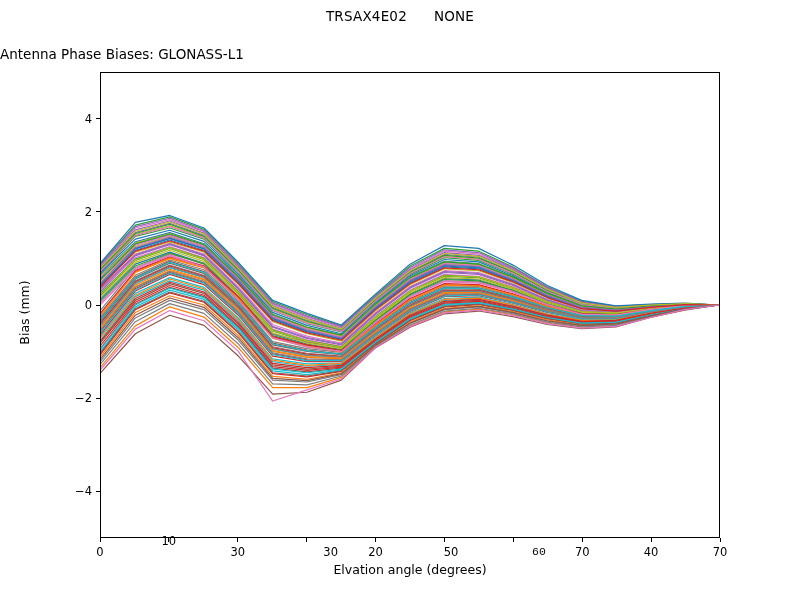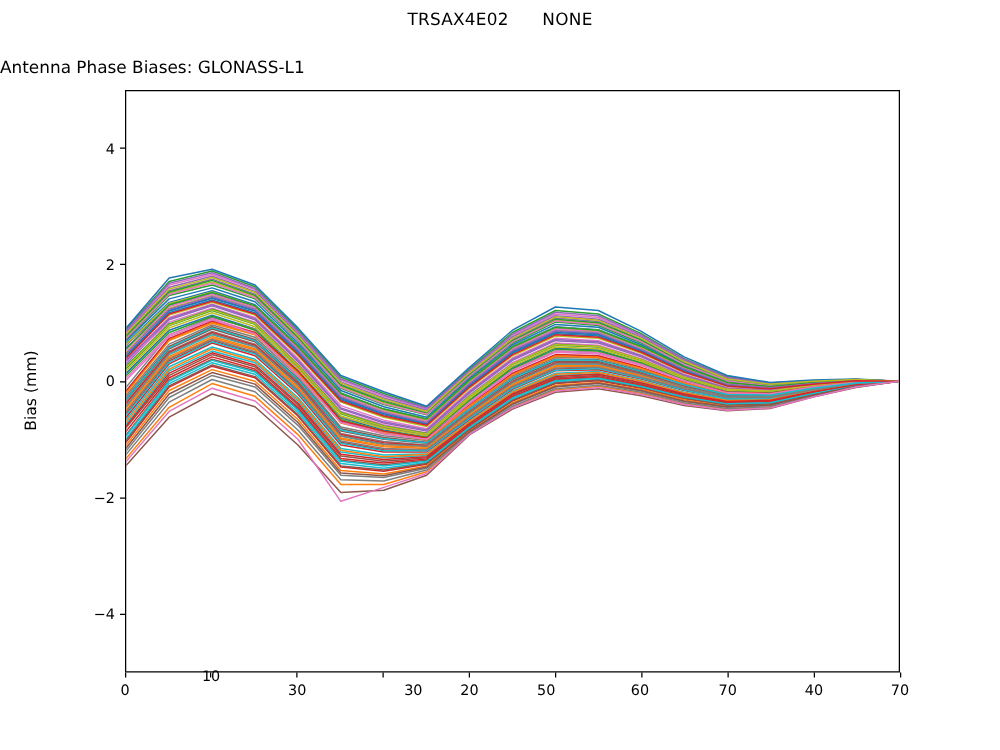--- a/index.html
+++ b/index.html
@@ -136,38 +136,39 @@
       <div class="xtick-label" style="left: 100px; top: 545px;">0</div>
       <div class="tickmark xtickmark" style="left: 168.389px; top: 538px;"></div>
       <div class="xtick-label" style="left: 168.889px; top: 534px;">10</div>
       <div class="tickmark xtickmark" style="left: 237.278px; top: 538px;"></div>
       <div class="xtick-label" style="left: 237.778px; top: 545px;">30</div>
       <div class="tickmark xtickmark" style="left: 306.167px; top: 538px;"></div>
       <div class="xtick-label" style="left: 306.667px; top: 545px; margin-left: 24px;">30</div>
       <div class="tickmark xtickmark" style="left: 375.056px; top: 538px;"></div>
       <div class="xtick-label" style="left: 375.556px; top: 545px;">20</div>
       <div class="tickmark xtickmark" style="left: 443.944px; top: 538px;"></div>
-      <div class="xtick-label" style="left: 437px; top: 545px;">50</div>
+      <div class="xtick-label" style="left: 451px; top: 545px;">50</div>
       <div class="tickmark xtickmark" style="left: 512.833px; top: 538px;"></div>
-      <div class="xtick-label" style="left: 512px; top: 545px;">60</div>
+      <div class="xtick-label" style="left: 539px; top: 545px; font-family: Liberation Mono, monospace;">60</div>
       <div class="tickmark xtickmark" style="left: 581.722px; top: 538px;"></div>
       <div class="xtick-label" style="left: 582.222px; top: 545px;">70</div>
       <div class="tickmark xtickmark" style="left: 650.611px; top: 538px;"></div>
       <div class="xtick-label" style="left: 651.111px; top: 545px;">40</div>
       <div class="tickmark xtickmark" style="left: 719.5px; top: 538px;"></div>
       <div class="xtick-label" style="left: 720px; top: 545px;">70</div>
     </div>
   <div id="yticks-layer">
       <div class="tickmark ytickmark" style="left: 96.4px; top: 490.9px;"></div>
       <div class="ytick-label" style="left: 54px; width: 38px; top: 491.4px;">−4</div>
       <div class="tickmark ytickmark" style="left: 96.4px; top: 397.7px;"></div>
       <div class="ytick-label" style="left: 54px; width: 38px; top: 398.2px;">−2</div>
       <div class="tickmark ytickmark" style="left: 96.4px; top: 304.5px;"></div>
       <div class="ytick-label" style="left: 54px; width: 38px; top: 305px;">0</div>
       <div class="tickmark ytickmark" style="left: 96.4px; top: 211.3px;"></div>
       <div class="ytick-label" style="left: 54px; width: 38px; top: 211.8px;">2</div>
       <div class="tickmark ytickmark" style="left: 96.4px; top: 118.1px;"></div>
       <div class="ytick-label" style="left: 54px; width: 38px; top: 118.6px;">4</div>
     </div>
 
+  <div class="xlabel">Elvation angle (degrees)</div>
   <div class="ylabel">Bias (mm)</div>
 
 </div>
 
 </body></html>

